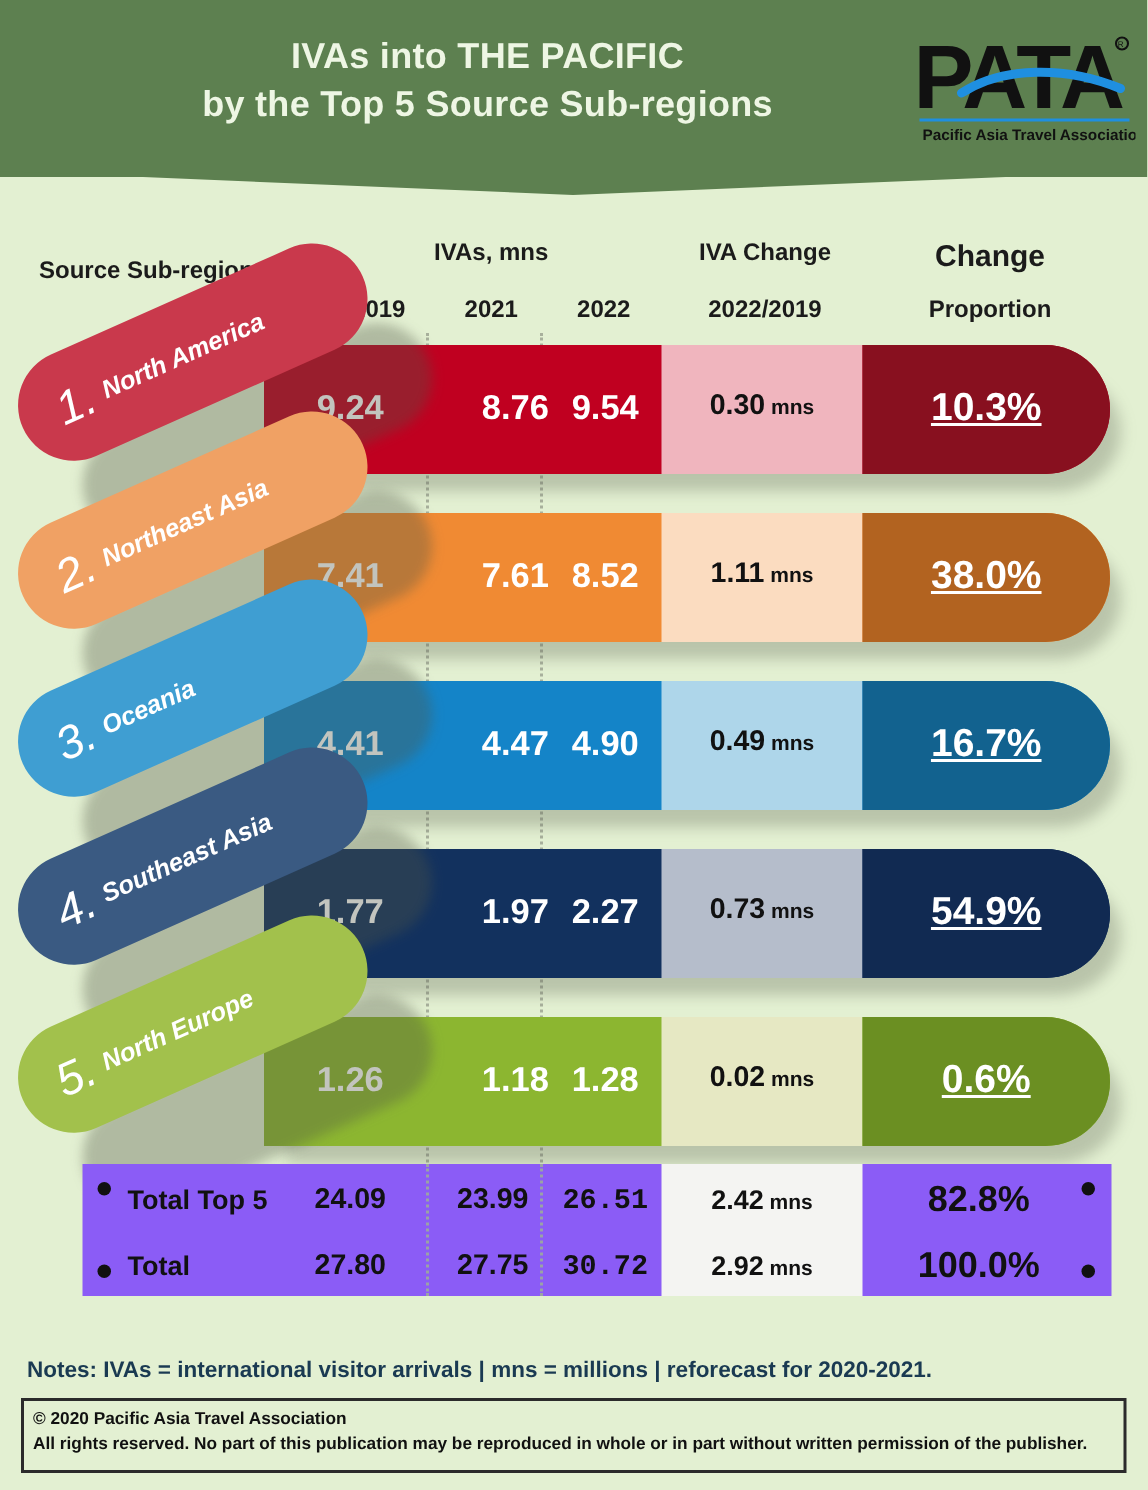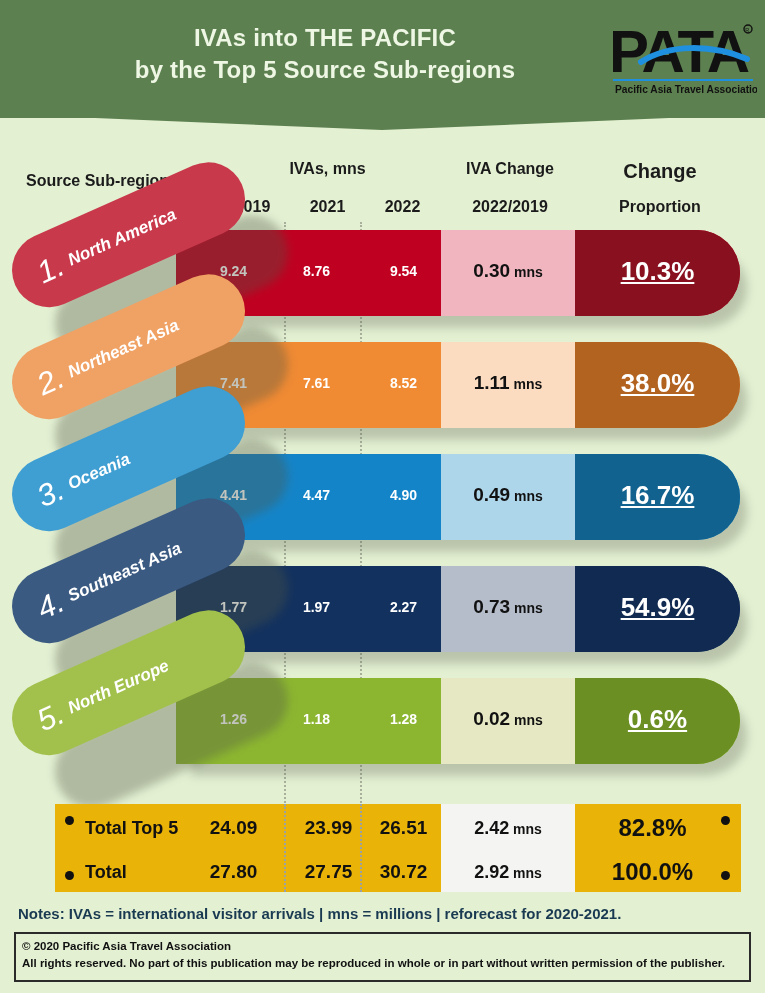--- a/index.html
+++ b/index.html
@@ -68,24 +68,24 @@
     border-radius:0 43px 43px 0;
     overflow:hidden;
     clip-path:polygon(14px 0,564px 0,564px 86px,0 86px,0 24px);
   }
   .bar-main{position:absolute;left:0;top:0;width:100%;height:100%;}
   .bar-change{position:absolute;left:0;top:0;height:100%;}
   .bar-prop{position:absolute;top:0;height:100%;}
 
   .cellval{
     position:absolute;top:0;height:86px;line-height:86px;
-    text-align:center;font-weight:bold;color:#ffffff;font-size:14px;
+    text-align:center;font-weight:bold;color:#ffffff;font-size:23px;
   }
   .v2019{left:176px;width:115px;}
-  .v2021{left:279px;width:75px;}
+  .v2021{left:291px;width:75px;text-align:right;}
   .v2022{left:366px;width:75px;}
   .vchange{
     left:441px;width:134px;color:#111111;font-size:19px;
   }
   .vchange .unit{font-size:14px;font-weight:bold;}
   .vprop{left:575px;width:165px;font-size:26px;text-decoration:underline;}
 
   
   .ribbon-wrap{position:absolute;left:0;top:0;width:300px;height:112px;}
   .ribbon-shadow{
@@ -105,43 +105,43 @@
     position:absolute;left:0;top:0;width:248px;height:74px;
     display:flex;align-items:center;
     padding-left:26px;box-sizing:border-box;
     color:#ffffff;
   }
   .ribbon-num{font-size:31px;font-weight:normal;font-style:italic;margin-right:7px;}
   .ribbon-name{font-size:17px;font-weight:bold;font-style:italic;white-space:nowrap;}
 
   
   .totals{
-    position:absolute;left:55px;top:804px;width:686px;height:88px;
-    background:#eab308;
+    position:absolute;left:55px;top:776px;width:686px;height:88px;
+    background:#8b5cf6;
   }
   .totals-pale{
     position:absolute;left:386px;top:0;width:134px;height:88px;
     background:#f4f4f2;
   }
   .tdot{position:absolute;width:9px;height:9px;border-radius:50%;background:#111;}
   .tdot.tl{left:10px;top:12px;}
   .tdot.tr{left:666px;top:12px;}
   .tdot.bl{left:10px;top:67px;}
   .tdot.br{left:666px;top:67px;}
   .tgrid{position:absolute;width:0;border-left:2px dotted #9aa2a6;top:0;height:88px;}
   .tg-1{left:229px;}
   .tg-2{left:305px;}
   .trow{position:absolute;left:0;width:686px;height:44px;}
   .tr-1{top:2px;}
   .tr-2{top:46px;}
   .tcell{position:absolute;top:0;height:44px;line-height:44px;color:#111;font-weight:bold;}
   .tlabel{left:30px;width:160px;font-size:18px;text-align:left;}
   .t2019{left:121px;width:115px;font-size:19px;text-align:center;}
   .t2021{left:236px;width:75px;font-size:19px;text-align:center;}
-  .t2022{left:311px;width:75px;font-size:19px;text-align:center;}
+  .t2022{left:311px;width:75px;font-size:19px;text-align:center;font-family:Liberation Mono, monospace;}
   .tchange{left:386px;width:134px;font-size:18px;text-align:center;}
   .tchange .unit{font-size:14px;}
   .tprop{left:520px;width:155px;font-size:24px;text-align:center;}
 
   
   .notes{
     position:absolute;left:18px;top:905px;width:740px;
     font-size:15px;font-weight:bold;color:#1a3a52;
   }
   .copyright{

